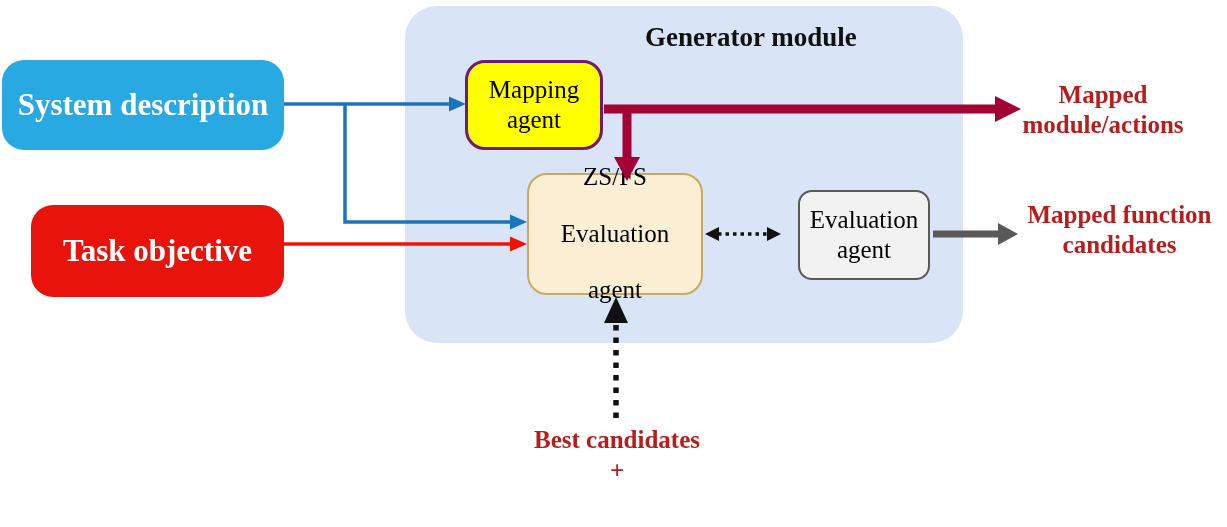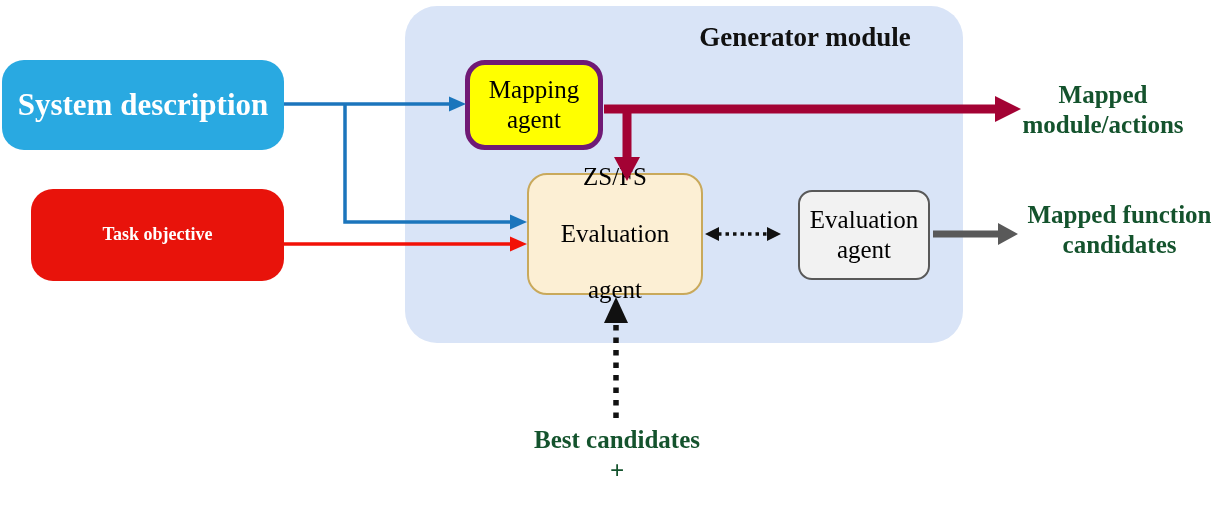--- a/index.html
+++ b/index.html
@@ -20,21 +20,20 @@
     left: 405px; top: 6px;
     width: 558px; height: 337px;
     background: var(--panel);
     border-radius: 32px;
     z-index: 1;
   }
   .module-title {
     position: absolute;
     left: 645px; top: 22px;
     width: 320px;
-    text-align: center;
     font-size: 27px;
     font-weight: bold;
     color: #111;
     z-index: 3;
   }
 
   
   .box {
     position: absolute;
     display: flex;
@@ -48,33 +47,33 @@
   .box-system {
     left: 2px; top: 60px;
     width: 282px; height: 90px;
     background: var(--blue-box);
     border-radius: 22px;
     color: #ffffff;
     font-weight: bold;
     font-size: 31px;
   }
   .box-task {
-    left: 31px; top: 189px;
+    left: 31px; top: 205px;
     width: 253px; height: 92px;
     background: var(--red-box);
     border-radius: 22px;
     color: #ffffff;
     font-weight: bold;
-    font-size: 18px;
+    font-size: 31px;
   }
   .box-mapping {
     left: 465px; top: 60px;
     width: 138px; height: 90px;
     background: var(--yellow-box);
-    border: 5px solid #701a75;
+    border: 3px solid #701a75;
     border-radius: 20px;
     color: #000000;
     font-size: 25px;
   }
   .box-zsfs {
     left: 527px; top: 173px;
     width: 176px; height: 122px;
     background: var(--cream-box);
     border: 2px solid var(--tan-border);
     border-radius: 20px;
@@ -92,21 +91,21 @@
     font-size: 25px;
     margin-left: 16px;
   }
 
   
   .out-label {
     position: absolute;
     text-align: center;
     font-weight: bold;
     font-size: 25px;
-    color: #14532d;
+    color: #b91c1c;
     line-height: 30px;
     z-index: 2;
   }
   .label-mapped  { left: 1018px; top: 80px;  width: 170px; }
   .label-reward  { left: 1022px; top: 200px; width: 195px; }
   .label-feedback{ left: 483px;  top: 424px; width: 268px; line-height: 31px; }
 
   
   svg.wires {
     position: absolute;

